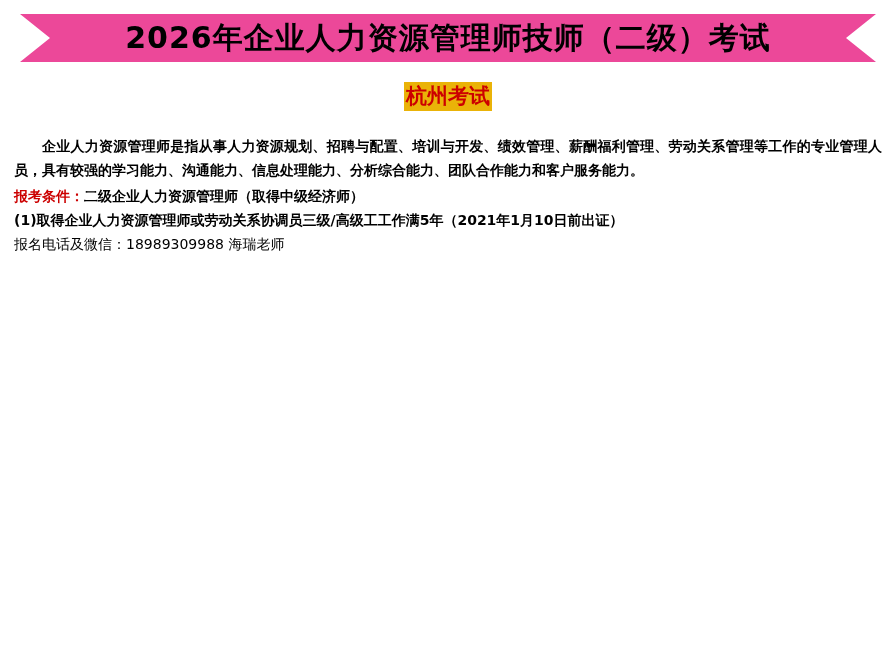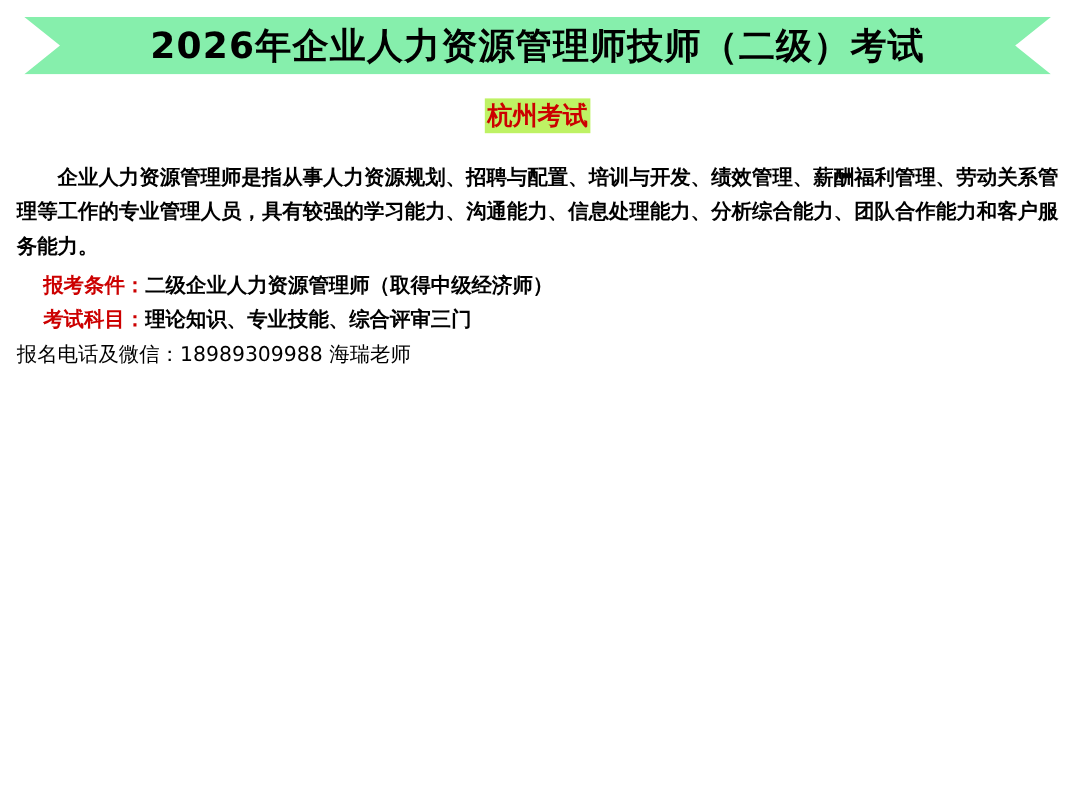--- a/index.html
+++ b/index.html
@@ -28,21 +28,21 @@
     width: 896px;
     height: 62px;
     margin-top: 8px;
   }
   .banner {
     position: absolute;
     left: 20px;
     top: 6px;
     width: 856px;
     height: 48px;
-    background: #86efac;
+    background: #ec4899;
     clip-path: polygon(
       0px 0px,
       856px 0px,
       826px 24px,
       856px 48px,
       0px 48px,
       30px 24px
     );
     display: flex;
     align-items: center;
@@ -63,46 +63,45 @@
     text-align: center;
     margin-top: 12px;
     height: 34px;
   }
   .subtitle {
     display: inline-block;
     font-family: "DejaVu Sans", "Liberation Sans", sans-serif;
     font-size: 21px;
     font-weight: bold;
     color: #cc0000;
-    background: #bef264;
+    background: #eab308;
     padding: 1px 2px;
     line-height: 1.3;
   }
 
   
   .content {
     margin: 18px 14px 0 14px;
     font-family: "DejaVu Sans", "Liberation Sans", sans-serif;
-    font-size: 17px;
+    font-size: 14px;
     line-height: 1.72;
     color: #000000;
   }
   .para {
     text-indent: 2em;
     margin: 0 0 2px 0;
     text-align: justify;
   }
   .line {
     margin: 0;
     white-space: normal;
   }
   .lbl-red {
     color: #cc0000;
     font-weight: bold;
-    margin-left: 22px;
   }
   .strong-black {
     font-weight: bold;
   }
   .plain {
     font-weight: normal;
   }
 </style>
 </head>
 <body>
@@ -120,22 +119,20 @@
   </div>
 
   <div class="content">
 
     <p class="para strong-black">企业人力资源管理师是指从事人力资源规划、招聘与配置、培训与开发、绩效管理、薪酬福利管理、劳动关系管理等工作的专业管理人员，具有较强的学习能力、沟通能力、信息处理能力、分析综合能力、团队合作能力和客户服务能力。</p>
 
     <p class="line">
       <span class="lbl-red">报考条件：</span><span class="strong-black">二级企业人力资源管理师（取得中级经济师）</span>
     </p>
 
+    <p class="line strong-black">(1)取得企业人力资源管理师或劳动关系协调员三级/高级工工作满5年（2021年1月10日前出证）</p>
 
 
-    <p class="line">
-      <span class="lbl-red">考试科目：</span><span class="strong-black">理论知识、专业技能、综合评审三门</span>
-    </p>
 
     <p class="line plain">报名电话及微信：18989309988  海瑞老师</p>
 
   </div>
 </div>
 
 </body></html>

